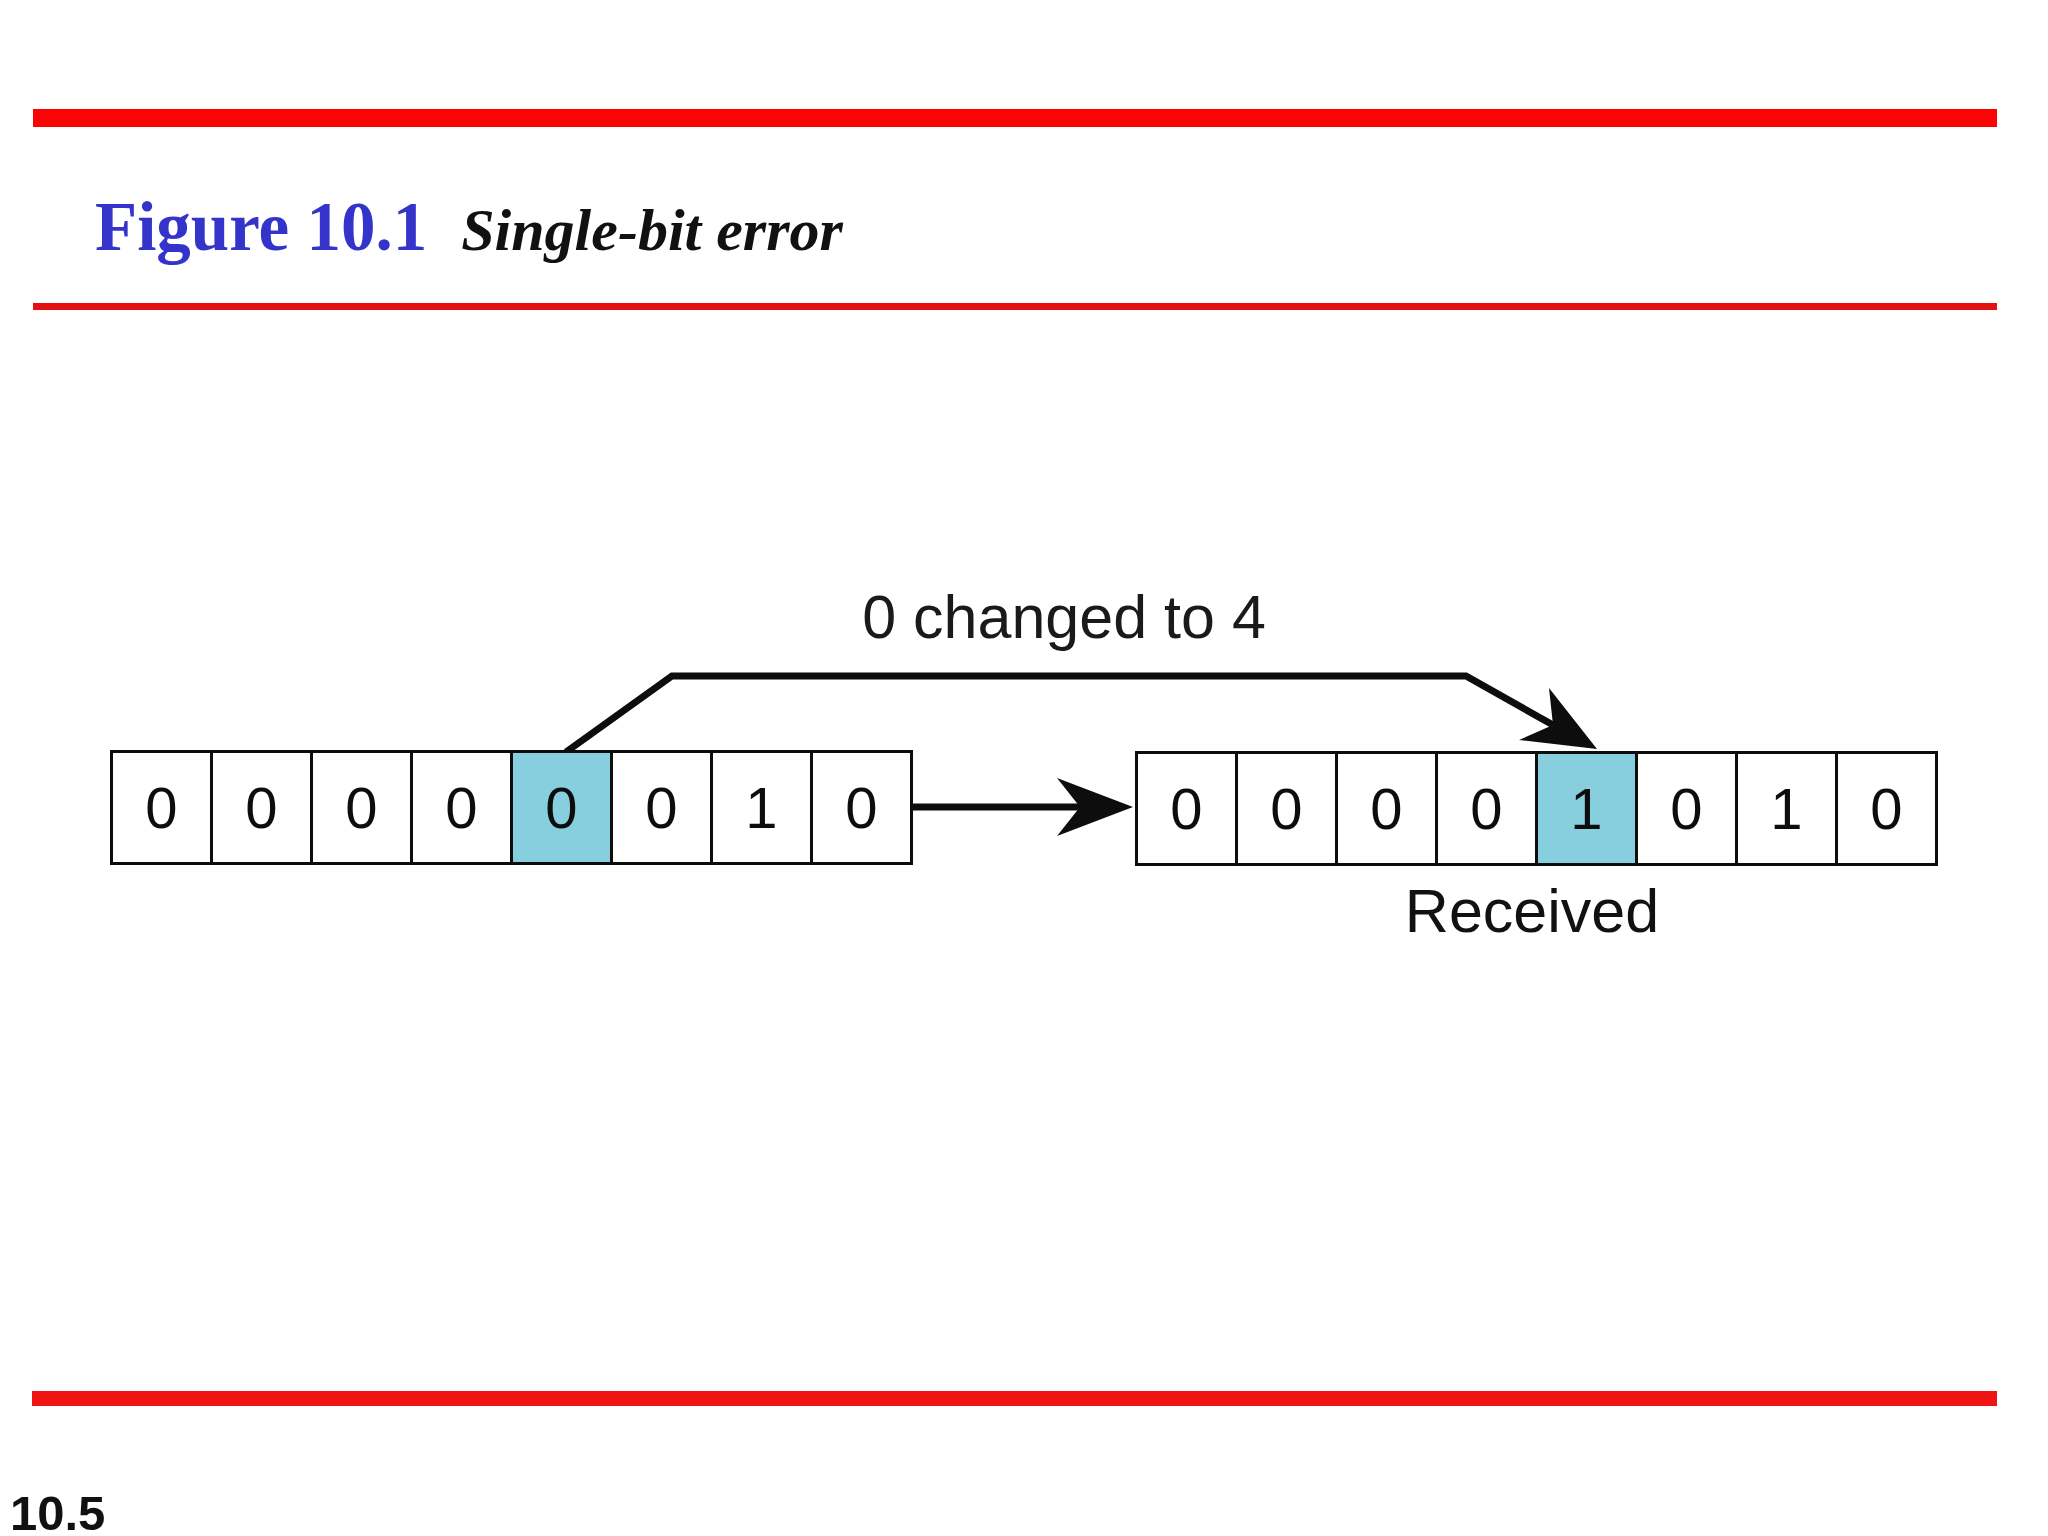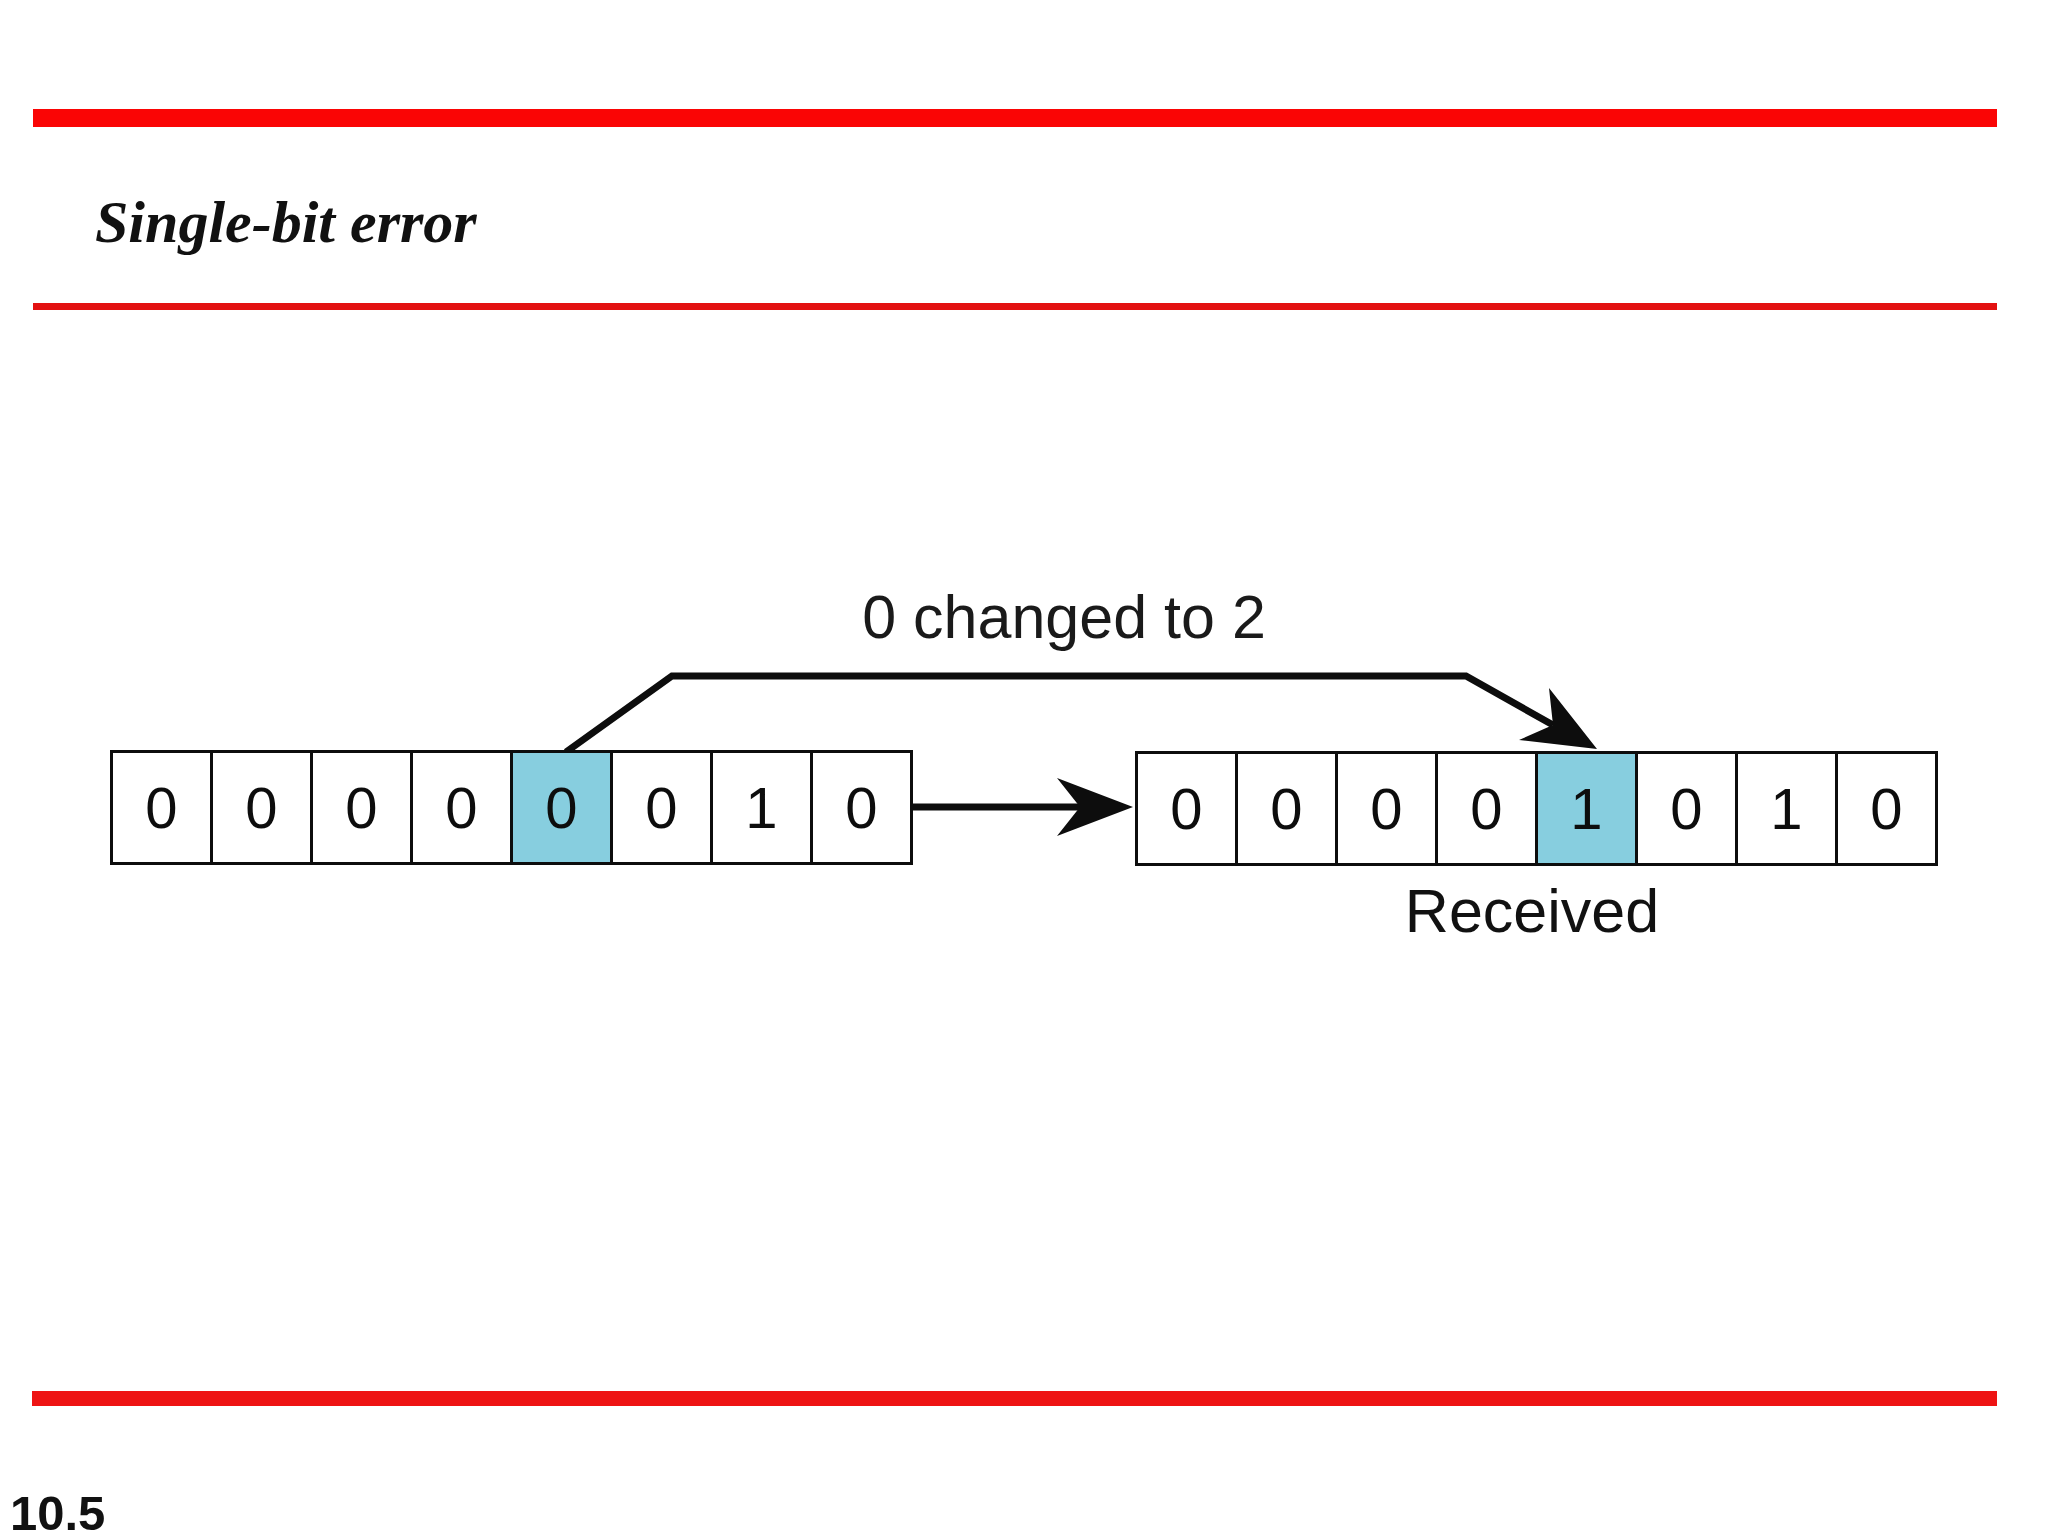--- a/index.html
+++ b/index.html
@@ -95,26 +95,27 @@
   }
 </style>
 </head>
 <body>
 
 <div class="slide">
 
   <div class="bar-top"></div>
 
   <div class="title-row">
+    <span class="figure-label">Figure 10.1</span>
     <span class="figure-title">Single-bit error</span>
   </div>
 
   <div class="rule-mid"></div>
 
-  <div class="annotation">0 changed to 2</div>
+  <div class="annotation">0 changed to 4</div>
 
   <svg class="arrows" viewBox="0 0 2048 1536">
 
     <polyline points="566,752 672,676 1466,676 1553,725" fill="none" stroke="#0d0d0d" stroke-width="7" stroke-linejoin="miter"></polyline>
     <polygon points="1597,749 1519,740 1553,725 1549,688" fill="#0d0d0d"></polygon>
 
     <line x1="912" y1="807" x2="1086" y2="807" stroke="#0d0d0d" stroke-width="7"></line>
     <polygon points="1133,807 1057,836 1080,807 1057,778" fill="#0d0d0d"></polygon>
   </svg>
 

